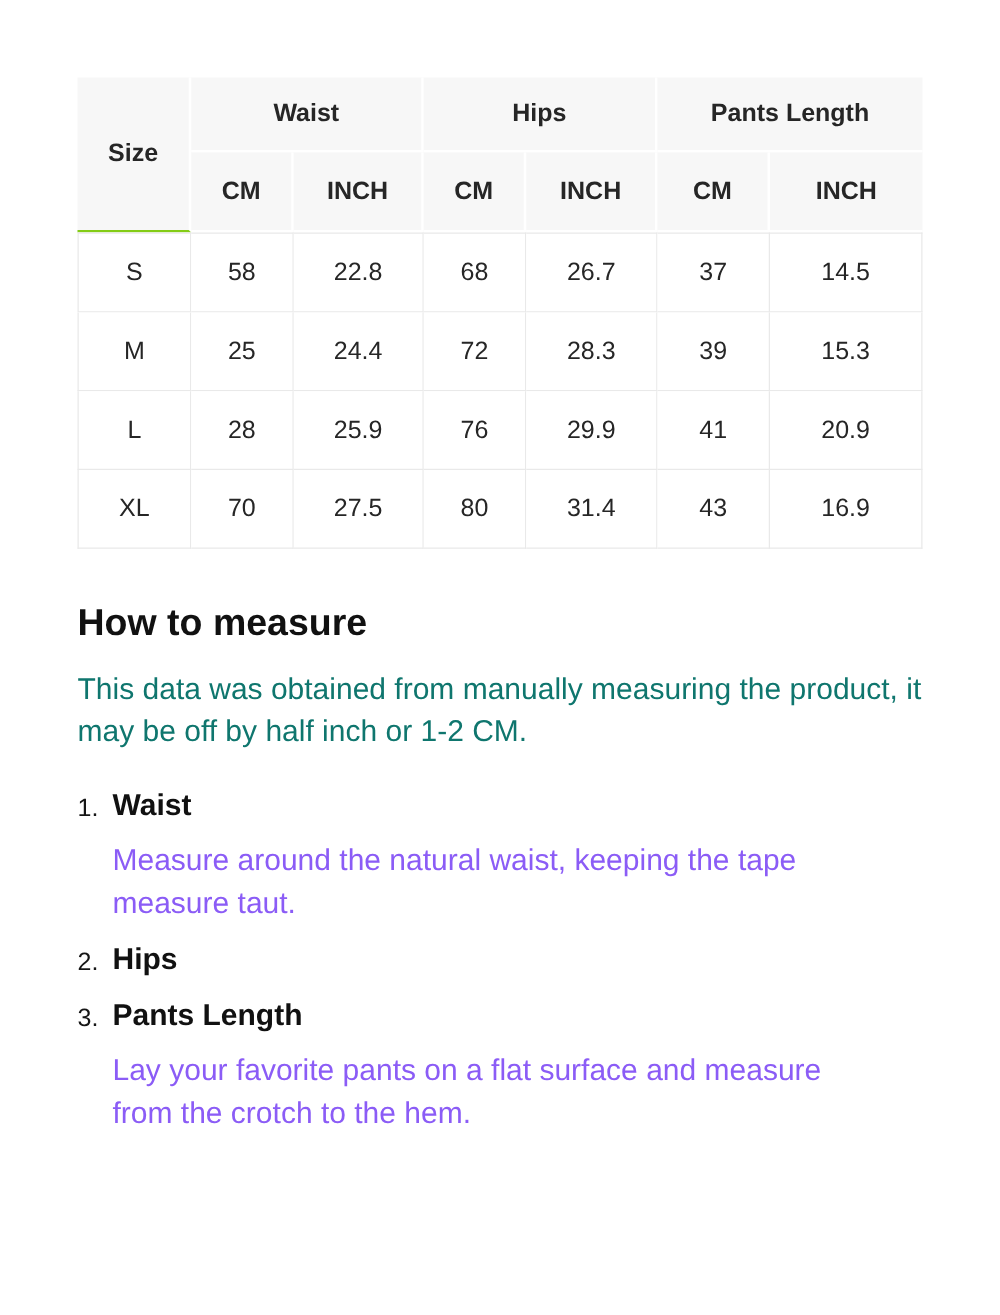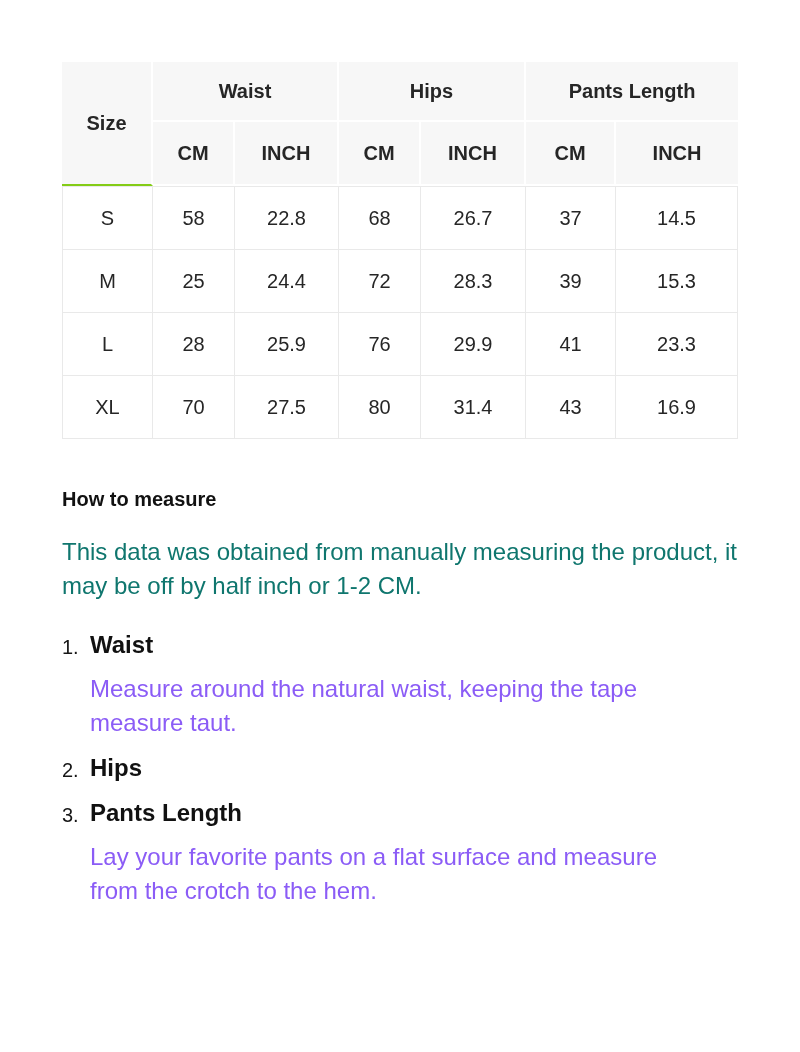--- a/index.html
+++ b/index.html
@@ -50,21 +50,21 @@
     height: 62px;
     padding: 0;
     vertical-align: middle;
     font-weight: 400;
   }
   table.size-chart tbody td:first-child { border-left: 1px solid #e9e9e9; }
   table.size-chart tbody tr:first-child td { border-top: 1px solid #e9e9e9; }
 
   
   h2.htm-heading {
-    font-size: 20px;
+    font-size: 30px;
     line-height: 36px;
     font-weight: 700;
     color: #111111;
     margin: 42px 0 18px 0;
   }
   p.htm-intro {
     font-size: 24px;
     line-height: 34px;
     margin: 0 0 27px 0;
     max-width: 680px;
@@ -149,21 +149,21 @@
         <td>39</td>
         <td>15.3</td>
       </tr>
       <tr>
         <td>L</td>
         <td>28</td>
         <td>25.9</td>
         <td>76</td>
         <td>29.9</td>
         <td>41</td>
-        <td>23.3</td>
+        <td>20.9</td>
       </tr>
       <tr>
         <td>XL</td>
         <td>70</td>
         <td>27.5</td>
         <td>80</td>
         <td>31.4</td>
         <td>43</td>
         <td>16.9</td>
       </tr>

